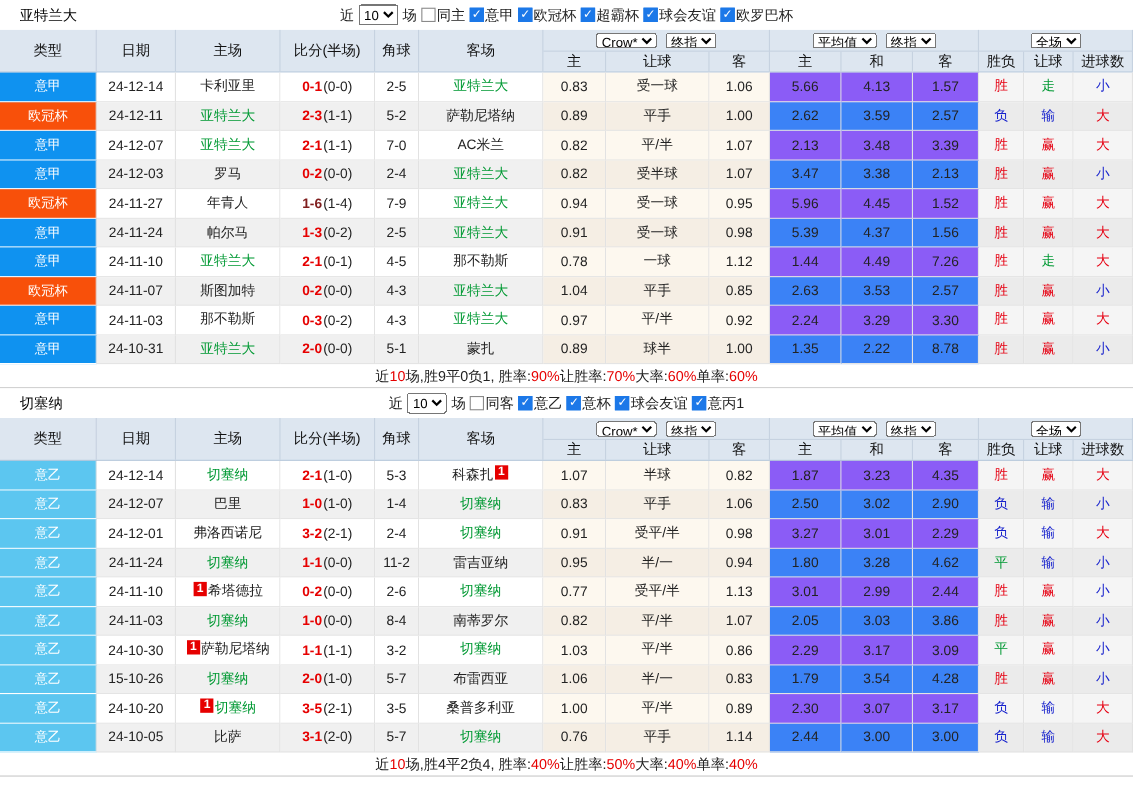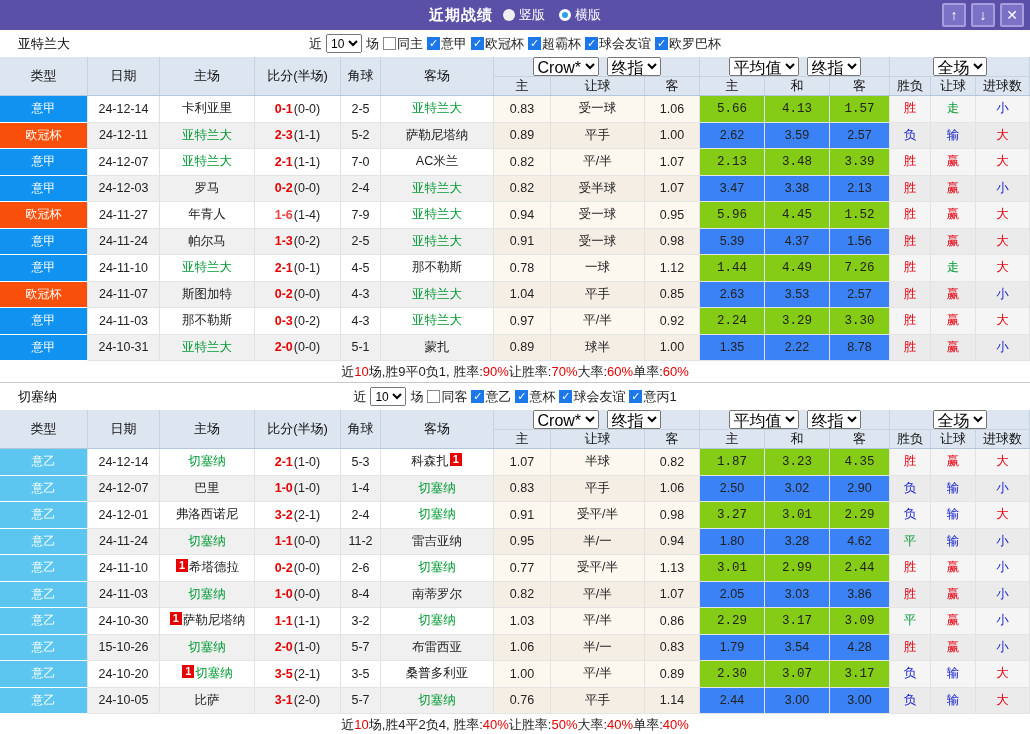--- a/index.html
+++ b/index.html
@@ -47,77 +47,59 @@
     display:grid;
     grid-template-columns:88px 72px 95px 86px 40px 113px 57px 94px 55px 65px 65px 60px 41px 45px 54px;
   }
   .thead { grid-template-rows:20px 18px; background:#dde6f0; border-bottom:1px solid #b3c6da; }
   .thead .hcell {
     display:flex; align-items:center; justify-content:center;
     border-right:1px solid #c6d2e0; font-size:13px; color:#111;
   }
   .thead .tall { grid-row:1 / 3; }
   .thead .ddcell { gap:8px; border-bottom:1px solid #c6d2e0; }
-  .thead select { height:19px; font-size:16px; }
+  .thead select { height:14px; font-size:12px; }
 
   
   .trow { grid-auto-rows:26.5px; }
   .cell {
     display:flex; align-items:center; justify-content:center;
     border-right:1px solid #e2e2e2; border-bottom:1px solid #e4e4e4;
     font-size:12.5px; overflow:hidden; white-space:nowrap;
   }
   .cell.type { color:#fff; font-size:12px; border-bottom:1px solid #fff; }
   .ft { font-weight:bold; margin-right:1px; }
   .badge1 {
     display:inline-block; background:#e60000; color:#fff; font-size:11px; line-height:13px;
     padding:0 3px; font-weight:bold; margin:0 1px; transform:translateY(-2px);
   }
   
   .r-odd  .plain { background:#ffffff; }
   .r-even .plain { background:#f0f0f0; }
   .r-odd  .crow  { background:#fdf8ef; }
   .r-even .crow  { background:#f5eee4; }
-  .r-odd  .avg   { background:#84cc16;font-family:Liberation Mono, monospace; }
+  .r-odd  .avg   { background:#8b5cf6; }
   .r-even .avg   { background:#3b82f6; }
   .r-odd  .tail  { background:#f5f5f5; }
   .r-even .tail  { background:#ebebeb; }
 
   
   .summary {
     height:22px; display:flex; align-items:center; justify-content:center;
     font-size:13px; background:#fff; border-bottom:1px solid #c8c8c8;
   }
   .summary .k { color:#222; }
   .summary .r { color:#e60000; }
   .sec2 .summary { height:22px; }
 </style>
 </head>
 <body>
 
 <div class="page">
 
-  <div class="titlebar" id="titlebar" style="background: rgb(90, 80, 168);">
-    <span class="title">近期战绩</span>
-    <span class="radio-group" id="layout-radios">
-        <span class="radio-item">
-          <span class="radio-dot-solid"></span>
-          <span>竖版</span>
-        </span>
-        <span class="radio-item">
-          <span class="radio-dot-ring"></span>
-          <span>横版</span>
-        </span>
-      </span>
-    <span class="win-buttons" id="win-buttons">
-        <span class="win-btn">↑</span>
-        <span class="win-btn">↓</span>
-        <span class="win-btn">✕</span>
-      </span>
-  </div>
 
   <div id="sections">
       <div class="section">
         <div class="filterbar">
           <div class="team-name">亚特兰大</div>
           <div class="filter-controls">
             <span>近</span>
             <select><option>10</option></select>
             <span>场</span>
             <label class="cb">
@@ -295,21 +277,21 @@
               <span style="color: rgb(23, 34, 205);">小</span>
             </div>
           </div>
           <div class="grid trow r-odd">
             <div class="cell plain type" style="background: rgb(248, 80, 10);">欧冠杯</div>
             <div class="cell plain">24-11-27</div>
             <div class="cell plain">
               <span>年青人</span>
             </div>
             <div class="cell plain">
-              <span class="ft" style="color: #ef4444;">1-6</span>
+              <span class="ft" style="color: #7f1d1d;">1-6</span>
               <span class="ht">(1-4)</span>
             </div>
             <div class="cell plain">7-9</div>
             <div class="cell plain">
               <span style="color: rgb(0, 153, 51);">亚特兰大</span>
             </div>
             <div class="cell crow">0.94</div>
             <div class="cell crow">受一球</div>
             <div class="cell crow">0.95</div>
             <div class="cell avg">5.96</div>

